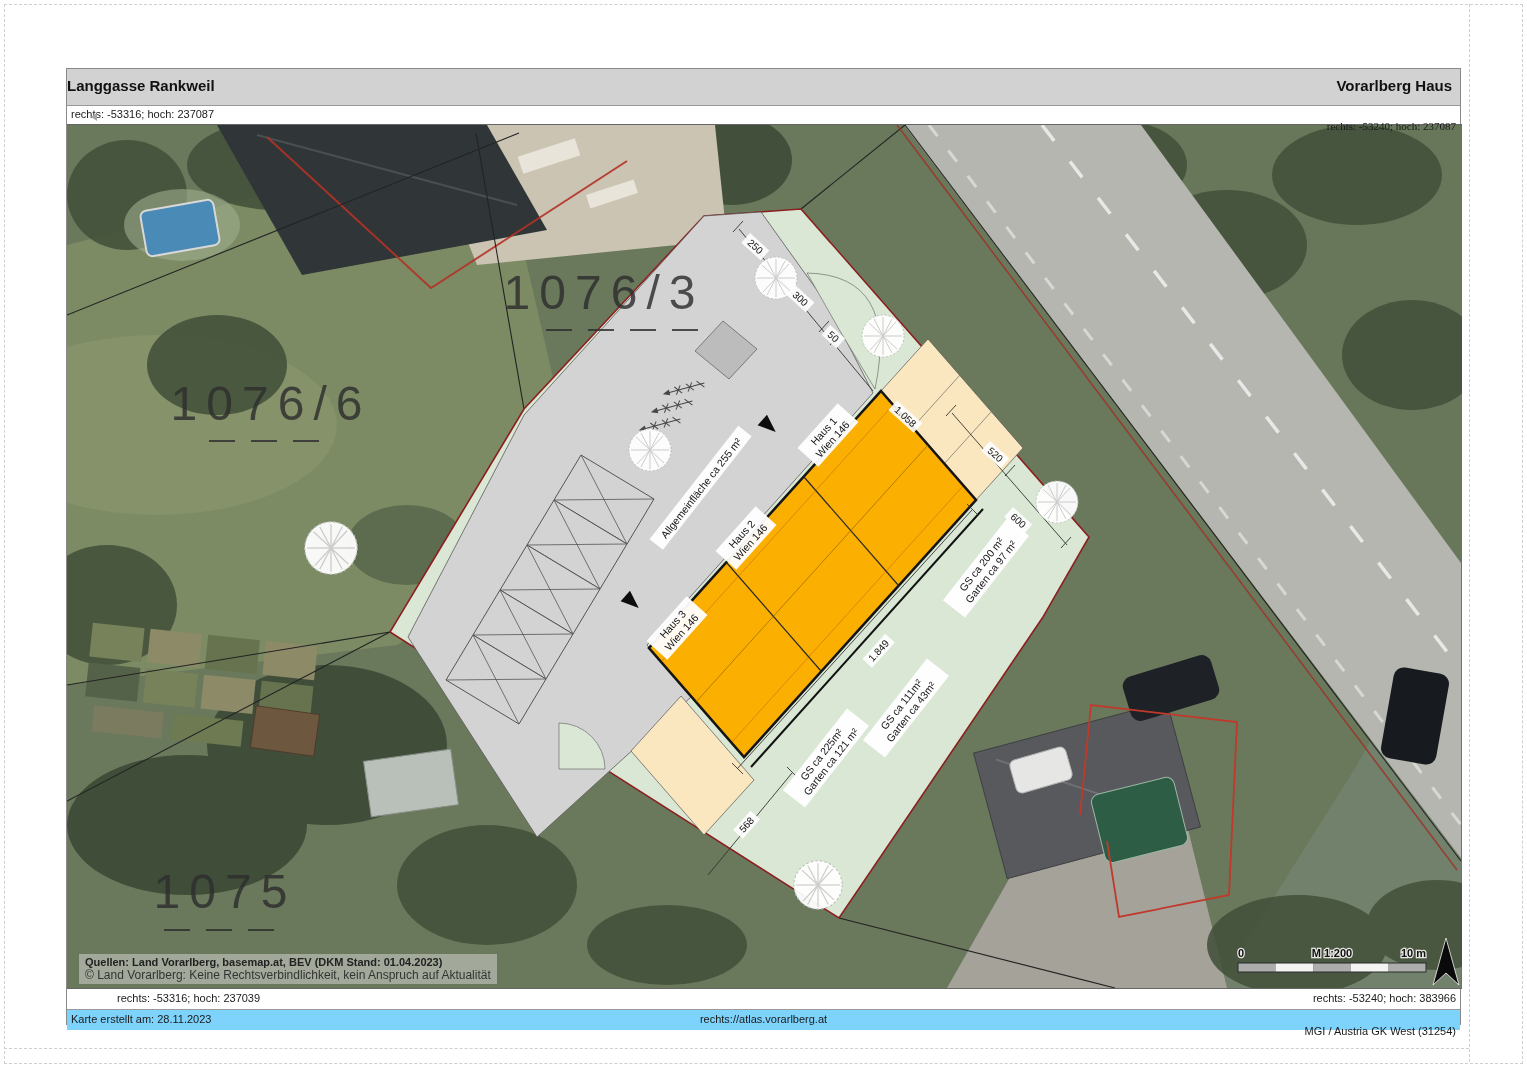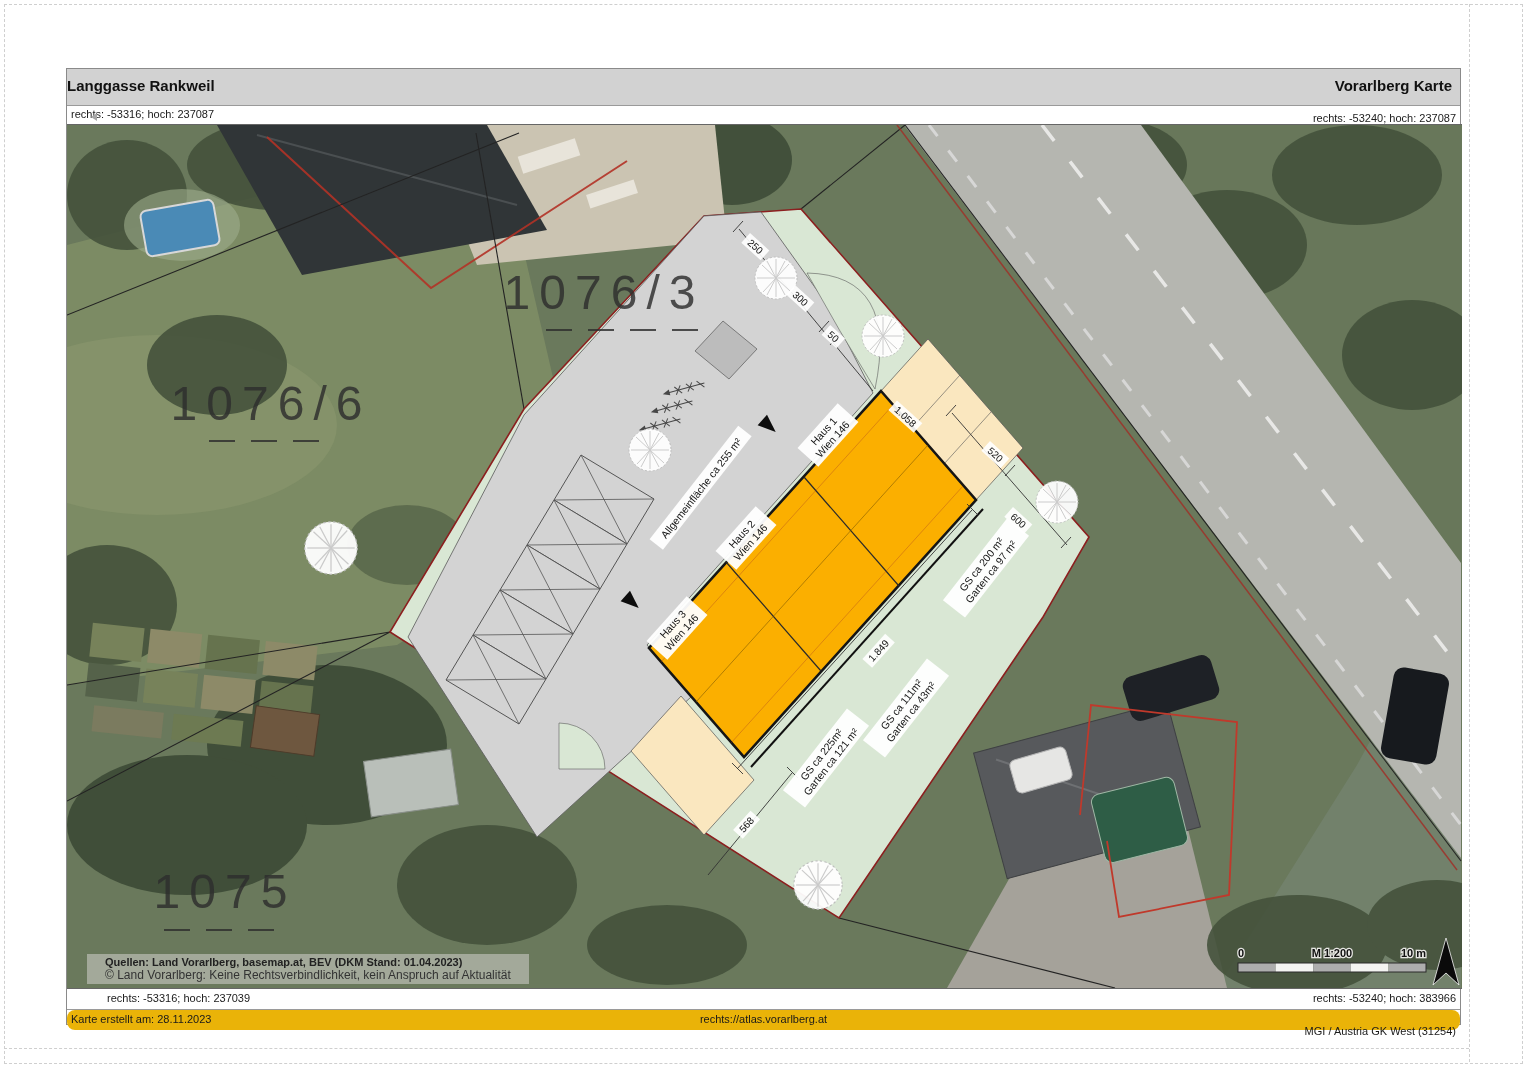--- a/index.html
+++ b/index.html
@@ -22,32 +22,32 @@
   .logo-inner{position:absolute;left:10px;top:6px;display:flex;align-items:center;gap:4px;}
   .logo-shield{display:inline-block;width:10px;height:13px;border:1px solid #b71c28;
     background:linear-gradient(90deg,#b71c28 55%,#fff 55%);}
   .logo-text{font-size:10px;color:#4a4a4a;}
   .logo-swoosh{position:absolute;left:22px;top:20px;width:58px;height:7px;
     border-bottom:2px solid #b71c28;border-radius:0 0 100% 40%;}
   .logo-caret{position:absolute;left:24px;top:44px;width:0;height:0;
     border-top:4px solid transparent;border-bottom:4px solid transparent;border-right:6px solid #a6a6a6;z-index:3;}
   .coordrow{height:18px;background:#fff;font-size:11px;color:#1a1a1a;position:relative;z-index:1;}
   .coordrow .l{position:absolute;left:4px;top:2px;}
-  .coordrow .r{position:absolute;right:4px;top:6px;}
+  .coordrow .r{position:absolute;right:4px;top:14px;font-family:Liberation Serif, serif;}
   .mapwrap{position:relative;width:1395px;height:863px;border-top:1px solid #666;
     border-bottom:1px solid #666;box-sizing:content-box;background:#6a795c;overflow:hidden;}
-  .sources{position:absolute;left:20px;bottom:4px;background:rgba(210,210,205,.55);
-    padding:2px 18px;line-height:13px;}
+  .sources{position:absolute;left:12px;bottom:4px;background:rgba(210,210,205,.55);
+    padding:2px 6px;line-height:13px;}
   .sources .s1{font-weight:bold;font-size:11px;color:#222;}
   .sources .s2{font-size:12px;color:#333;}
   .coordrow2{height:20px;background:#fff;font-size:11px;color:#1a1a1a;position:relative;
     border-bottom:1px solid #9a9a9a;}
-  .coordrow2 .l{position:absolute;left:8px;top:3px;padding-left:32px;}
+  .coordrow2 .l{position:absolute;left:18px;top:3px;padding-left:32px;}
   .coordrow2 .r{position:absolute;right:4px;top:3px;}
-  .footrow{height:20px;background:#eab308;font-size:11px;color:#1a1a1a;position:relative;border-radius:8px;}
+  .footrow{height:20px;background:#7dd3fc;font-size:11px;color:#1a1a1a;position:relative;}
   .footrow .l{position:absolute;left:4px;top:3px;}
   .footrow .c{position:absolute;left:0;right:0;top:3px;text-align:center;}
   .footrow .r{position:absolute;right:4px;top:15px;}
   svg text{font-family:"Liberation Sans","DejaVu Sans",sans-serif;}
   .dimtxt{font-size:10px;fill:#111;}
   .lbltxt{font-size:10.5px;fill:#141414;}
   .parceltxt{font-size:48px;fill:#2e2e2e;opacity:.82;letter-spacing:9px;}
   .sblbl{font-size:11px;font-weight:bold;fill:#111;paint-order:stroke;stroke:#e6e6e2;stroke-width:2.5px;}
 </style>
 </head>
@@ -55,21 +55,21 @@
 
 <div class="margin-guides"></div>
 <div class="margin-guide-v"></div>
 <div class="margin-guide-h"></div>
 
 <div class="sheet">
 
   <div class="hdr">
     <div class="logo-caret"></div>
     <div class="hdr-title">Langgasse Rankweil</div>
-    <div class="hdr-app">Vorarlberg Karte</div>
+    <div class="hdr-app">Vorarlberg Haus</div>
   </div>
 
   <div class="coordrow">
     <span class="l">rechts: -53316; hoch: 237087</span>
     <span class="r">rechts: -53240; hoch: 237087</span>
   </div>
 
   <div class="mapwrap">
   <svg width="1395" height="863" viewBox="0 0 1395 863">
     <defs>

